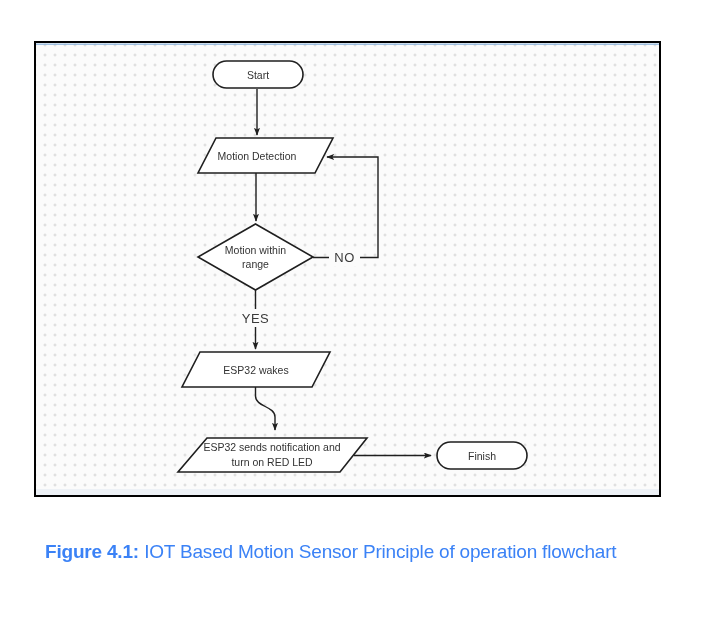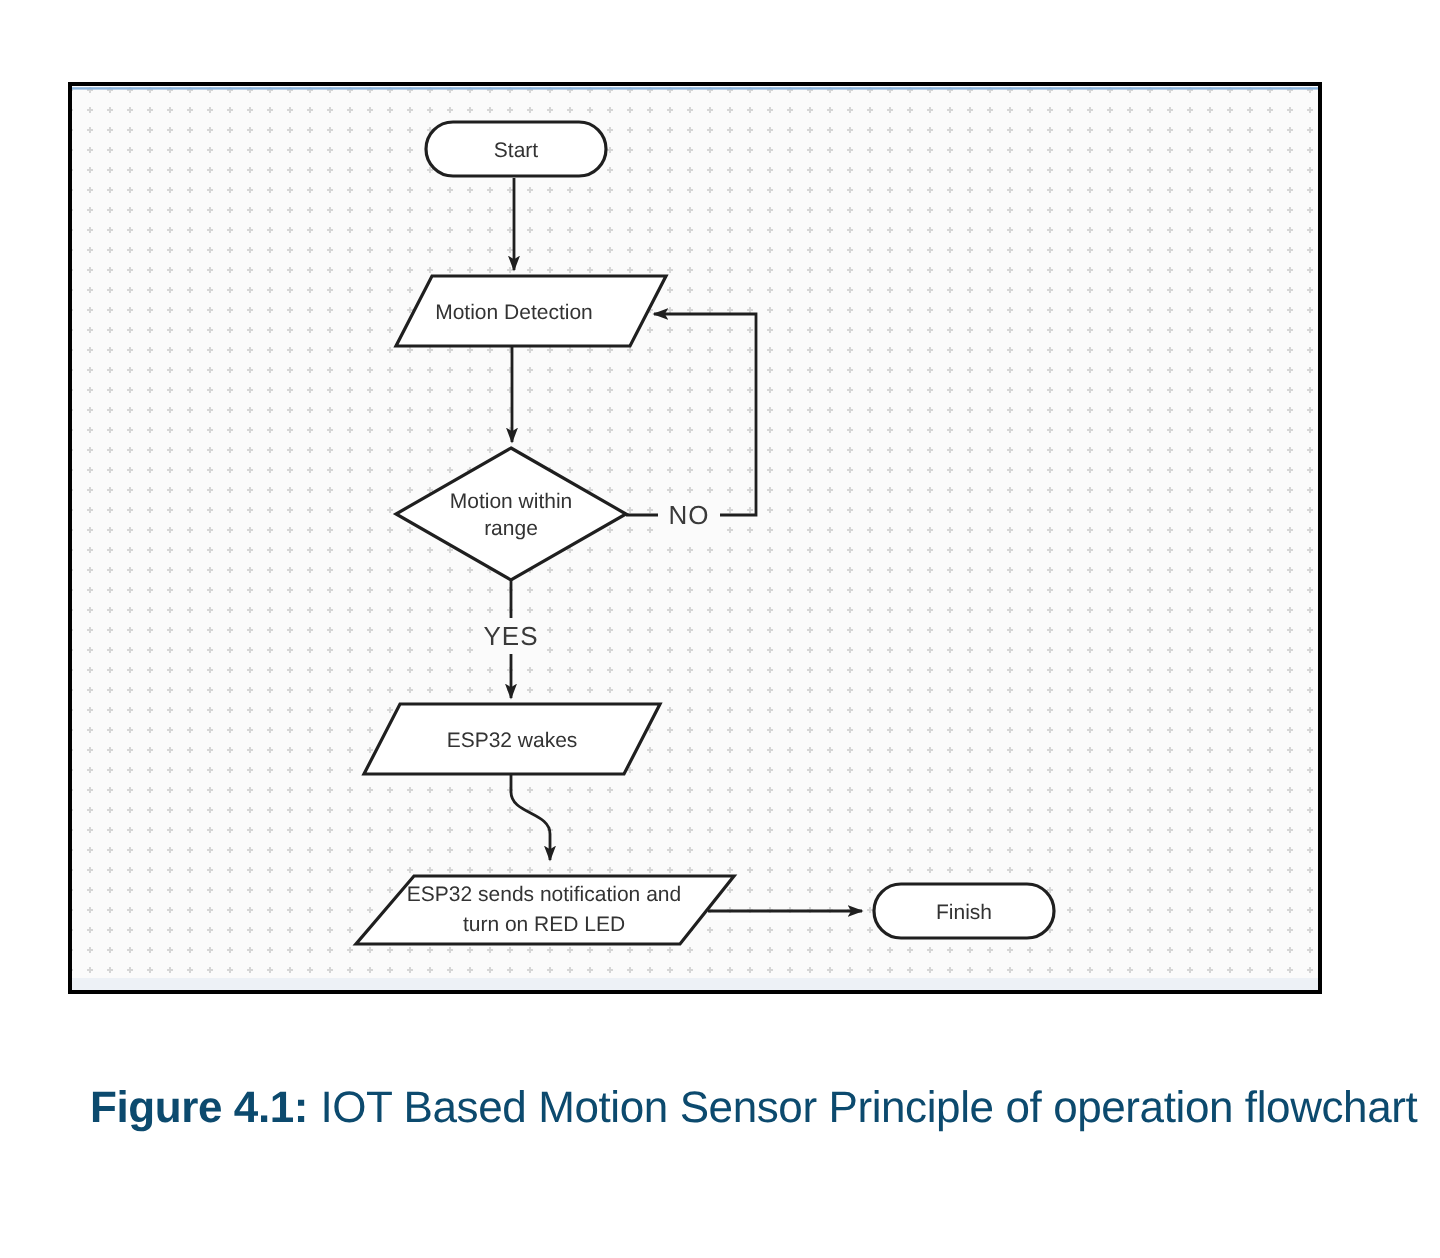--- a/index.html
+++ b/index.html
@@ -28,23 +28,23 @@
   .canvas-frame svg {
     display: block;
     width: 623px;
     height: 452px;
   }
   .caption {
     position: absolute;
     left: 45px;
     top: 541px;
     width: 640px;
-    font-size: 22px;
+    font-size: 19px;
     letter-spacing: -0.2px;
-    color: #0c4a6e;
+    color: #3b82f6;
     white-space: nowrap;
   }
   .caption .caption-label {
     font-weight: bold;
     margin-right: 0.28em;
   }
   text {
     font-family: "Liberation Sans", "DejaVu Sans", sans-serif;
     fill: #333333;
     text-anchor: middle;

